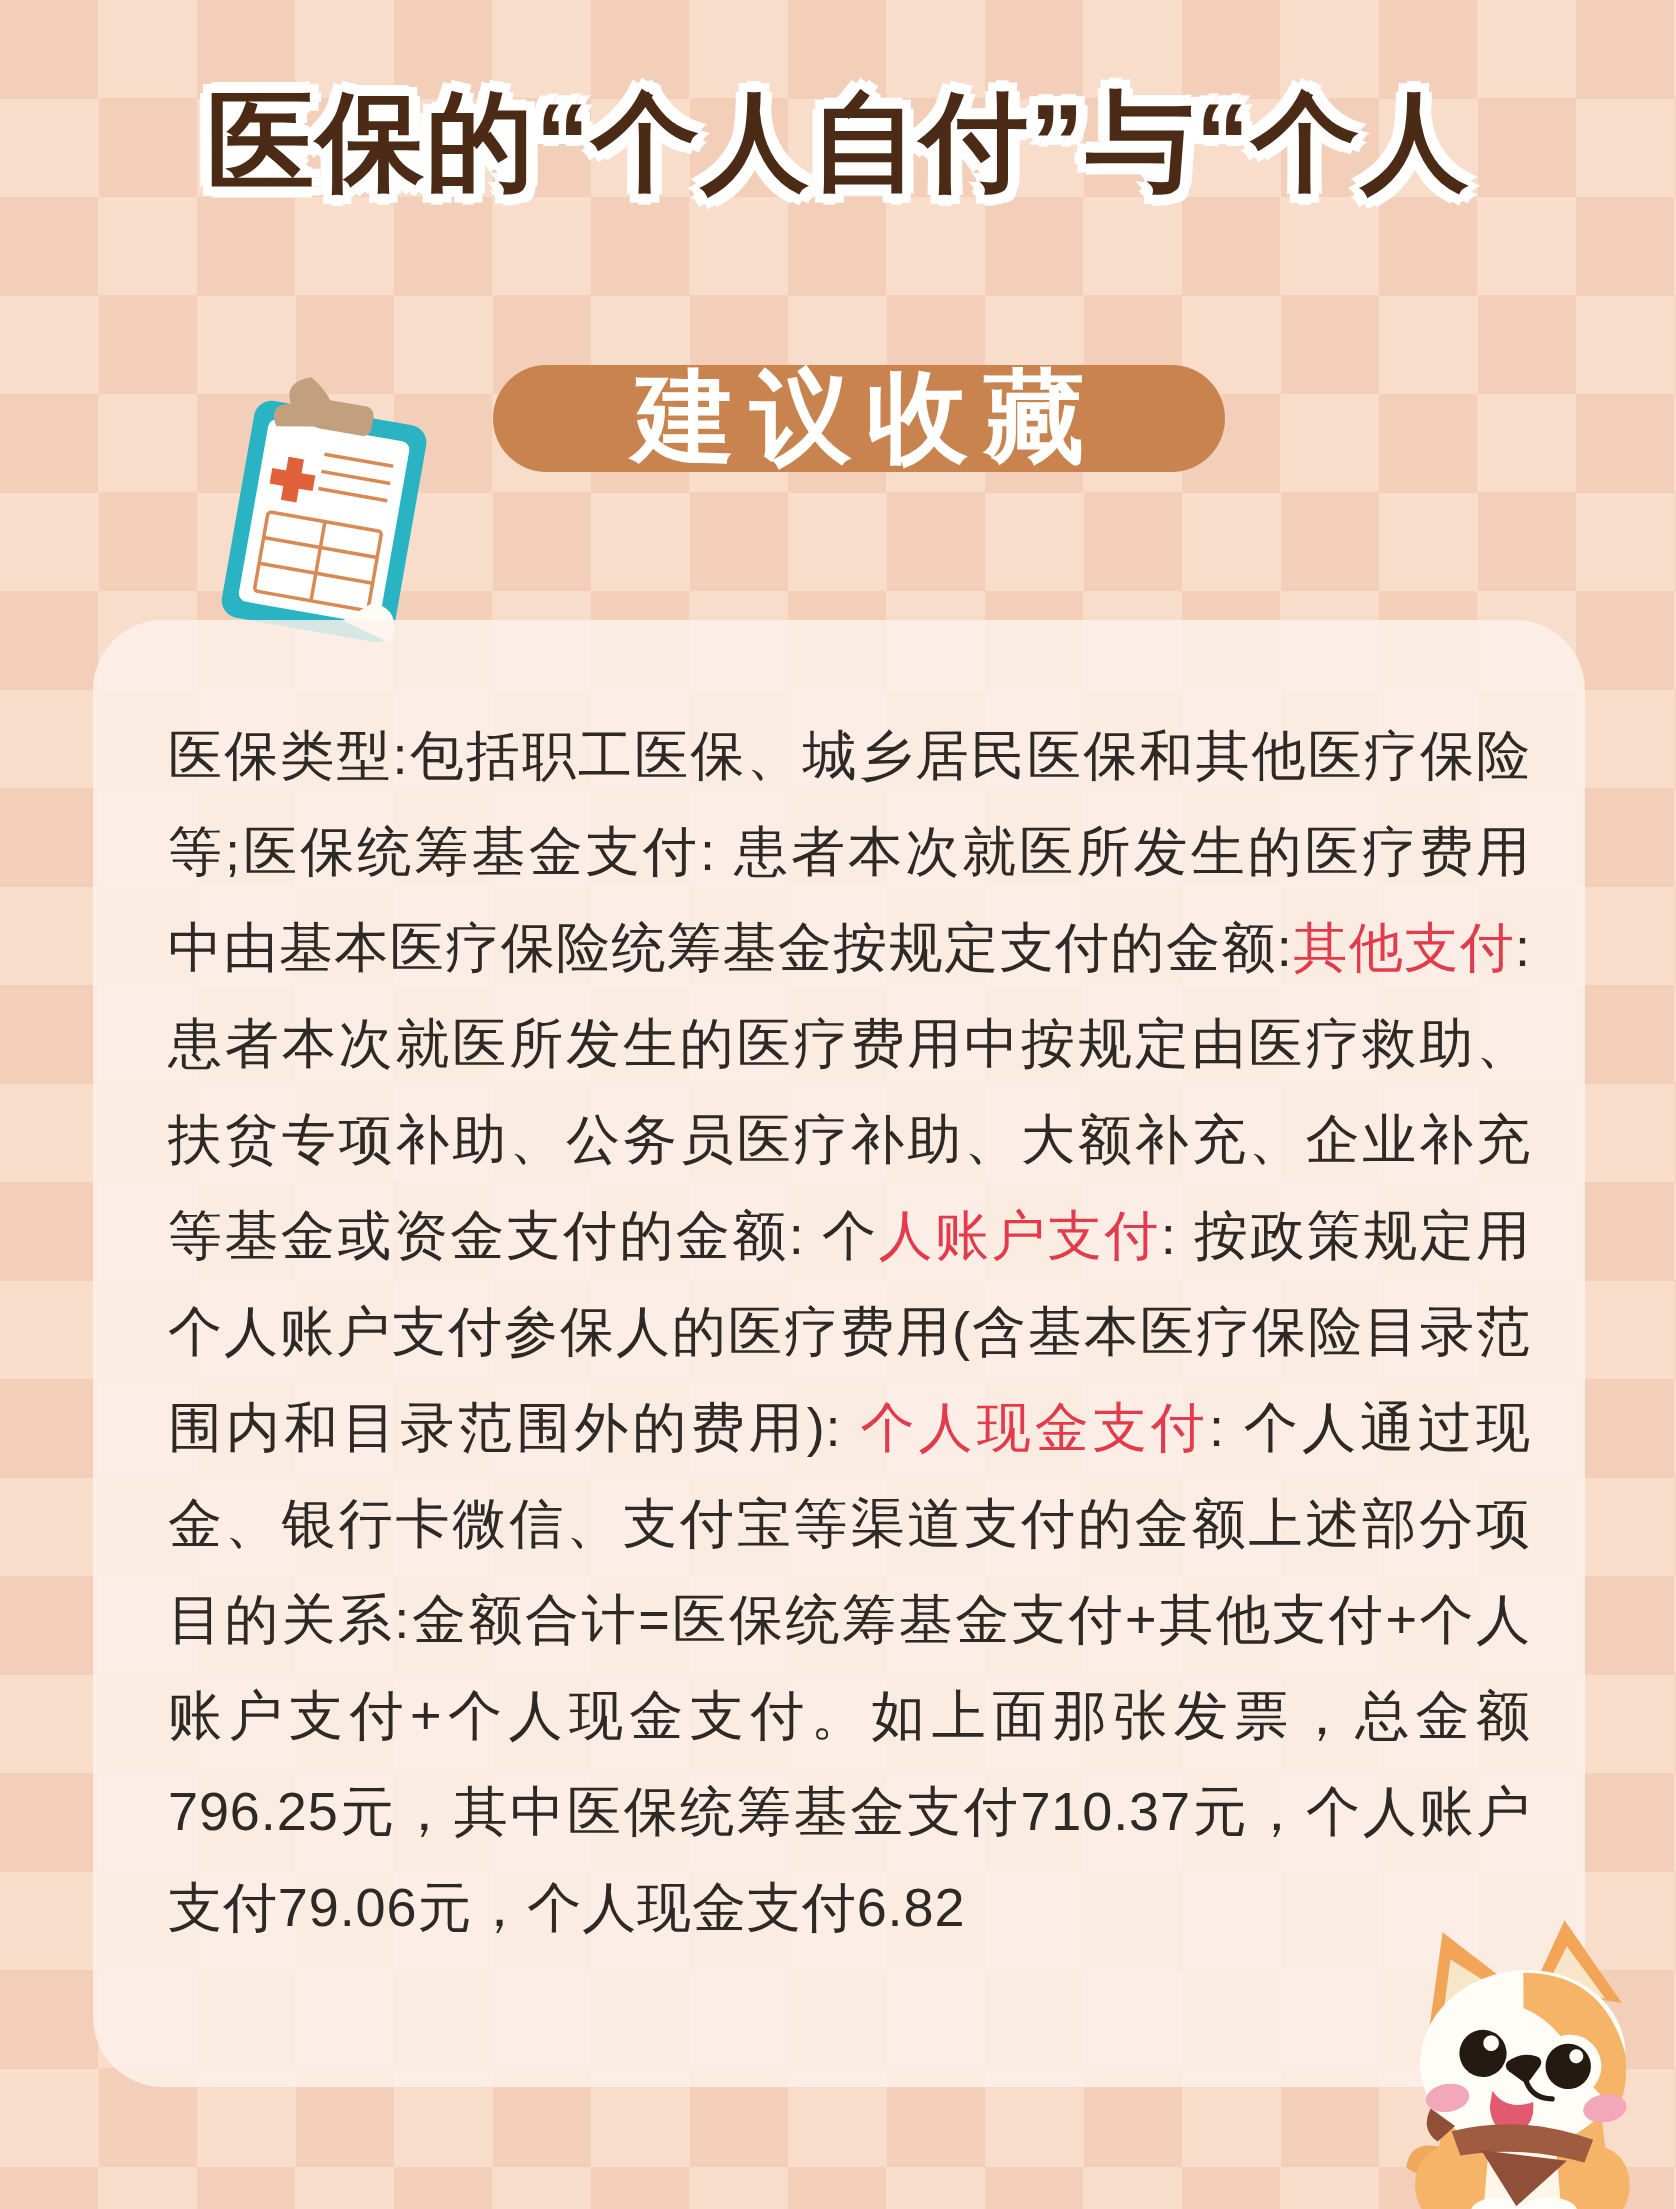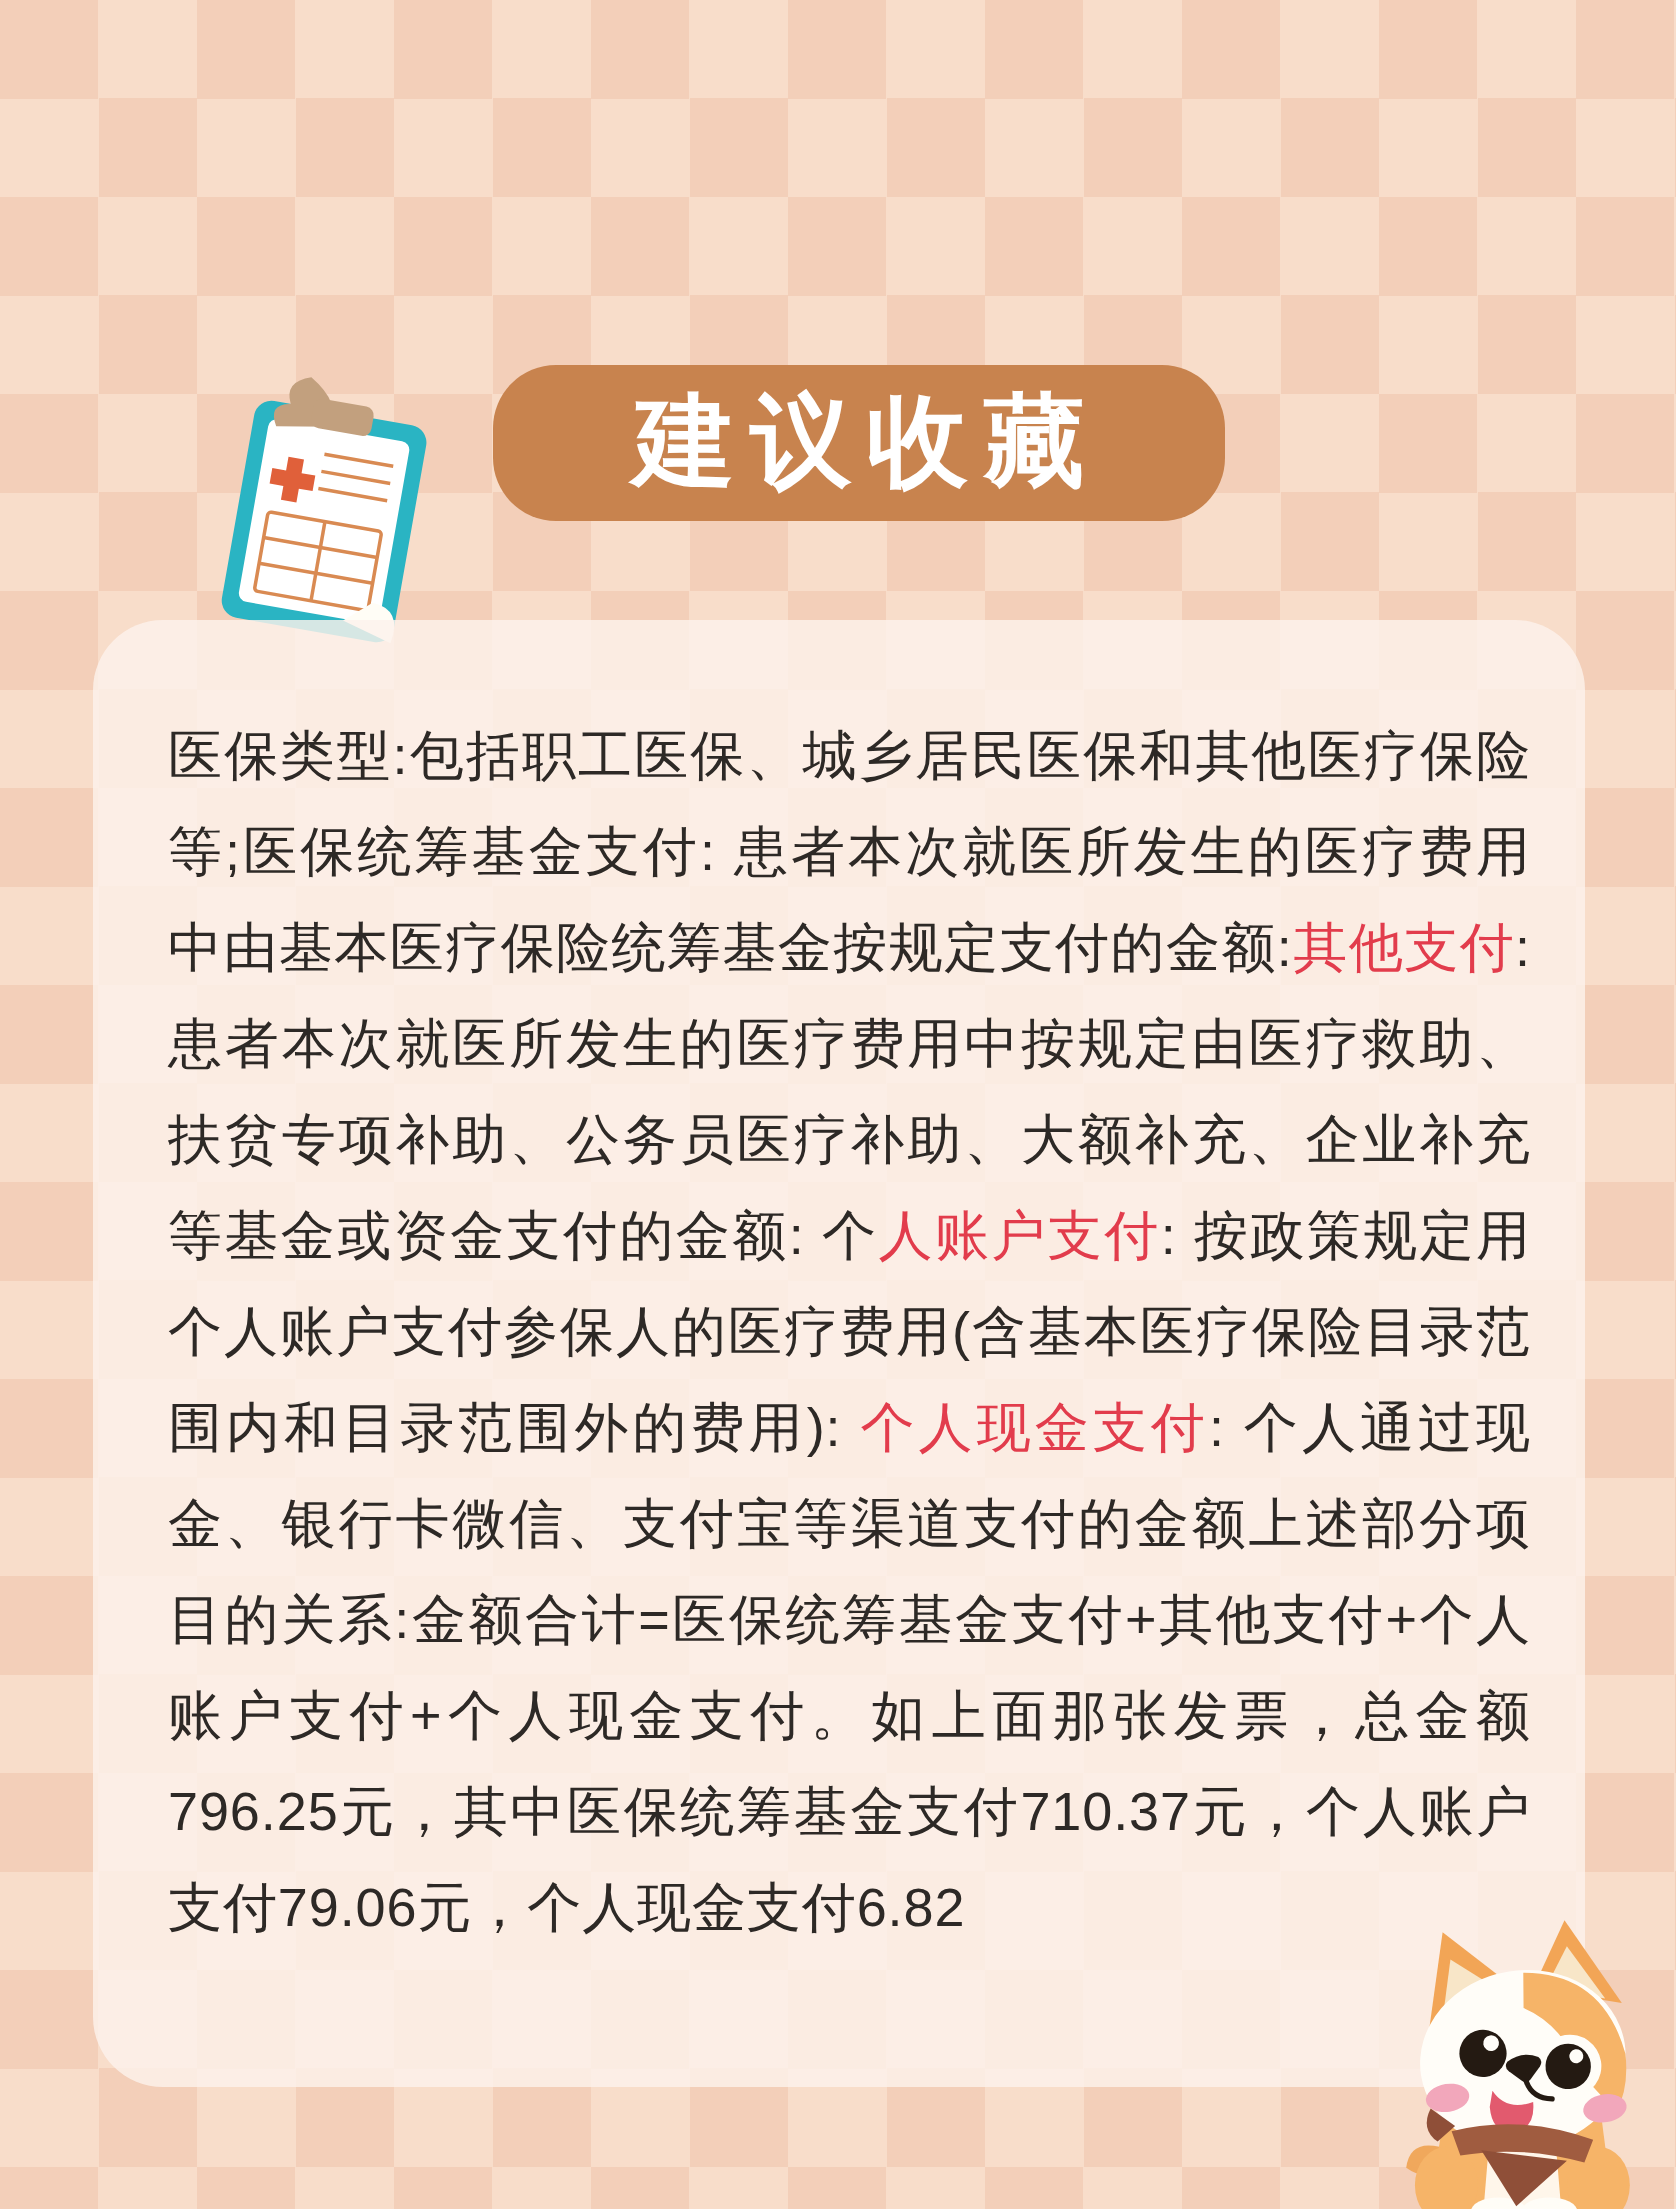--- a/index.html
+++ b/index.html
@@ -22,21 +22,21 @@
     color:#4b2b16;
     white-space:nowrap;
     text-shadow:
       -8.7px -8.7px 0 #fff, 8.7px -8.7px 0 #fff,
       -8.7px 8.7px 0 #fff, 8.7px 8.7px 0 #fff,
       0 -11.4px 0 #fff, 0 11.4px 0 #fff,
       -11.4px 0 0 #fff, 11.4px 0 0 #fff;
   }
   
   .badge{
-    position:absolute;left:493px;top:365px;width:732px;height:156px;
+    position:absolute;left:493px;top:365px;width:732px;height:107px;
     background:#c8834e;
     border-radius:63px;
     display:flex;align-items:center;justify-content:center;
     color:#ffffff;
     font-size:101px;font-weight:900;letter-spacing:15.7px;
     text-indent:15.7px;
   }
   
   .clipboard{position:absolute;left:190px;top:374px;width:262px;height:271px;}
   
@@ -55,20 +55,21 @@
   .content-text .red{color:#e23c4c;}
   
   .dog{position:absolute;right:-7px;bottom:-5.2px;width:325px;height:304px;}
 </style>
 </head>
 <body>
 
 <div class="canvas">
 
   <div class="title">
+    <div>医保的“个人自付”与“个人</div>
   </div>
 
   <svg class="clipboard" viewBox="0 0 300 310">
     <g transform="rotate(10 150 160)">
       <rect x="55" y="42" width="200" height="252" rx="20" fill="#2ab4c3"></rect>
       <rect x="73" y="62" width="164" height="212" rx="10" fill="#ffffff"></rect>
 
       <path d="M112 8 q-30 10 -18 34 q-26 4 -12 28 l60 -10 q10 -28 -30 -52 z" fill="#c2a07e"></path>
       <rect x="120" y="30" width="70" height="34" rx="10" fill="#c2a07e"></rect>
 

